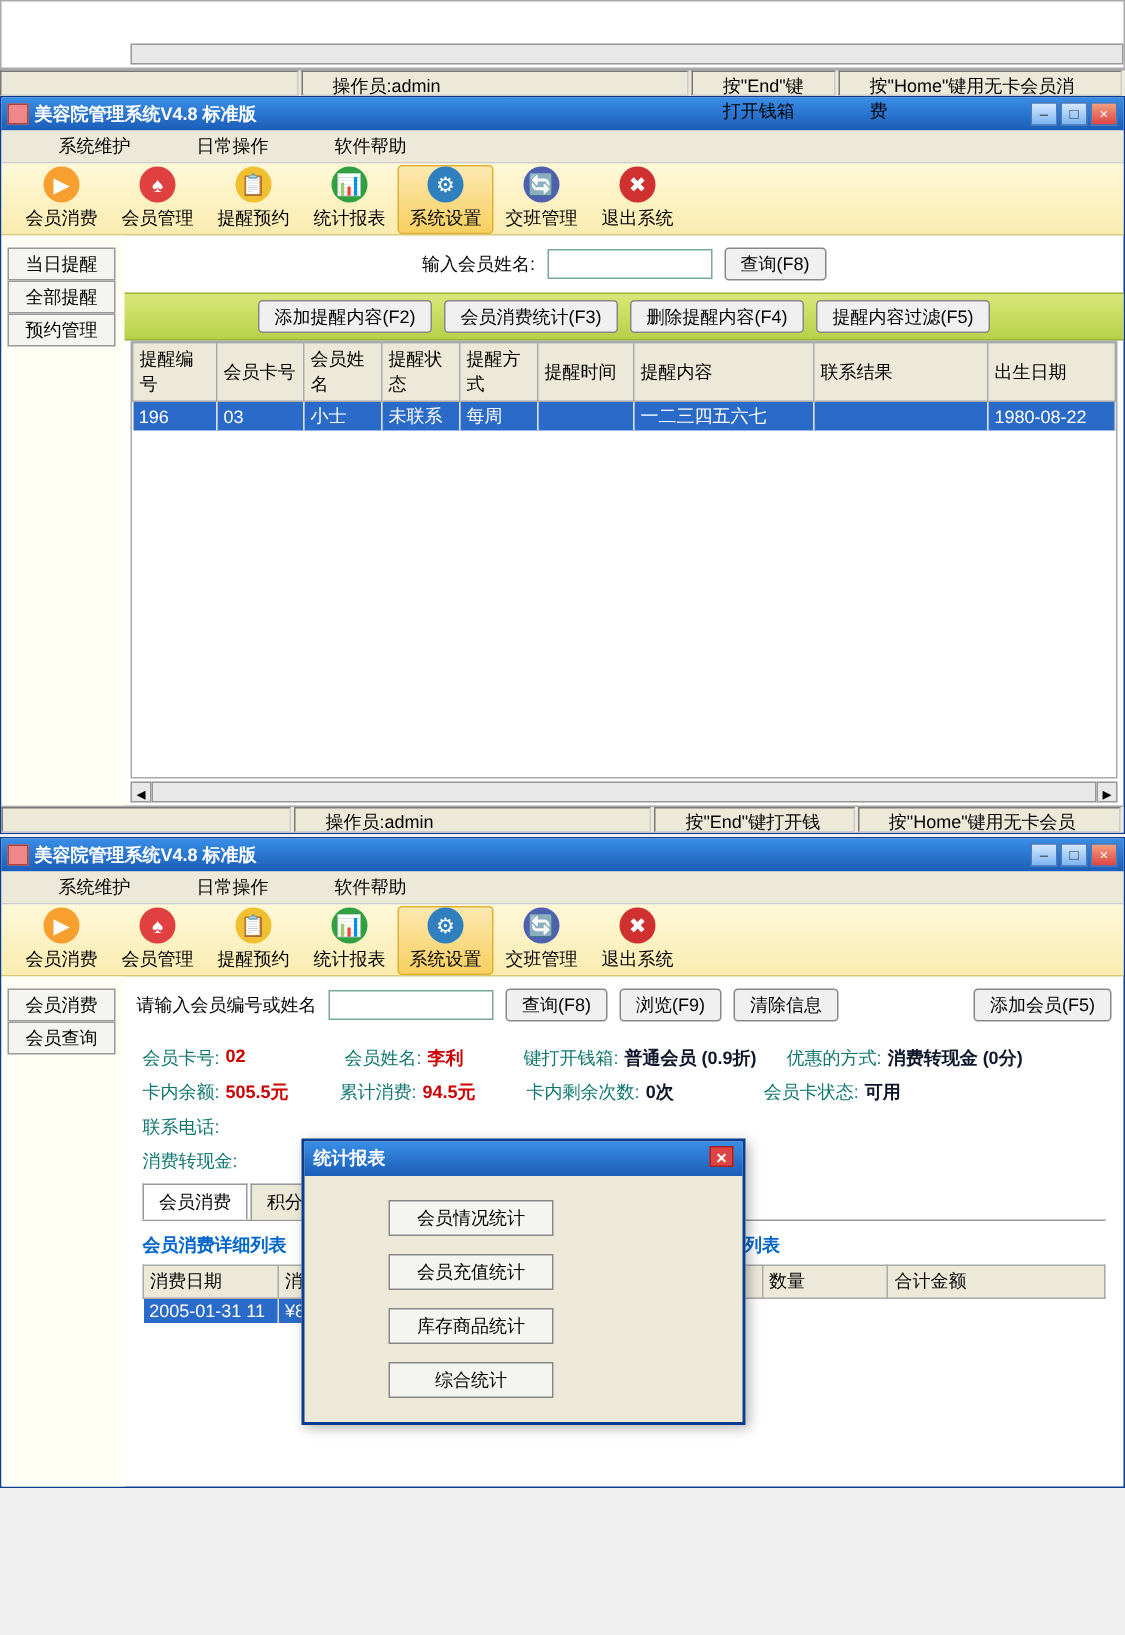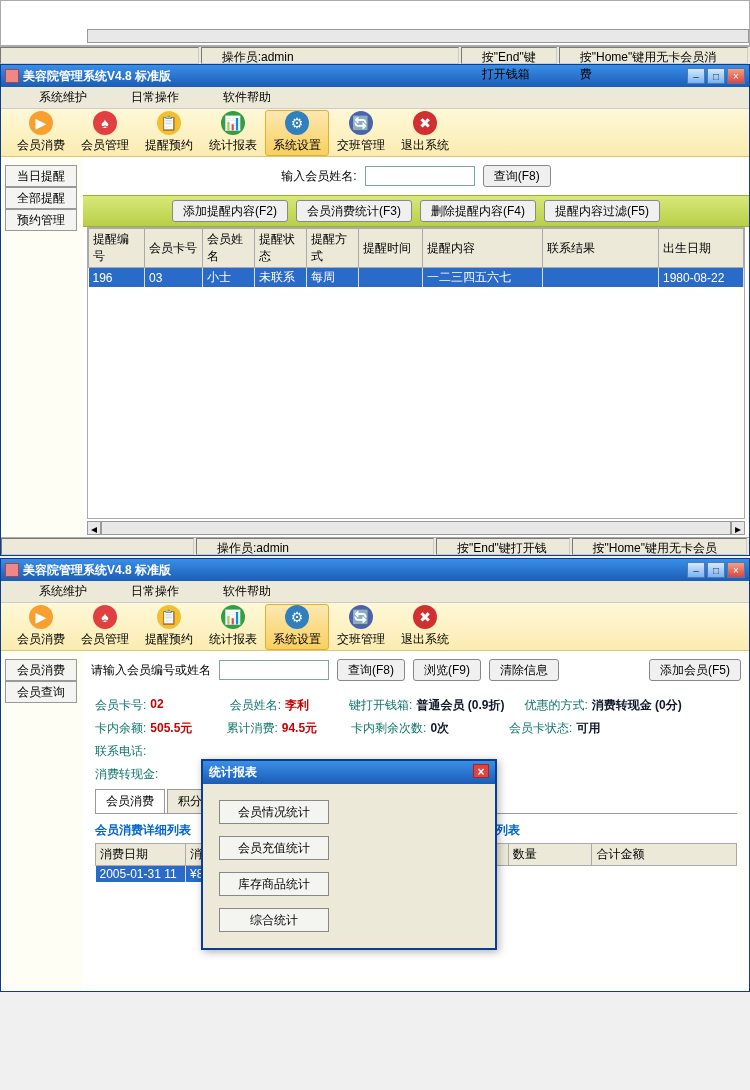--- a/index.html
+++ b/index.html
@@ -51,21 +51,21 @@
 .info-item .val.blue { color: #0f172a; }
 
 .tabs { display: flex; border-bottom: 1px solid #999; }
 .tab { padding: 3px 10px; border: 1px solid #999; border-bottom: none; background: #ece9d8; cursor: pointer; margin-right: 2px; }
 .tab.active { background: #fff; }
 
 .modal { position: absolute; border: 2px solid #0a3d8f; background: #ece9d8; box-shadow: 2px 2px 8px rgba(0,0,0,0.3); }
 .modal-title { background: linear-gradient(to bottom, #3a8ee6, #1a5db8); color: #fff; padding: 3px 6px; display: flex; justify-content: space-between; font-weight: bold; }
 .modal-body { padding: 16px; display: flex; gap: 40px; }
 .modal-col { display: flex; flex-direction: column; gap: 12px; }
-.modal-btn { width: 110px; height: 24px; border: 1px solid #888; background: #f4f4f0; cursor: pointer; }
+.modal-btn { width: 110px; height: 24px; border: 1px solid #888; background: #f4f4f0; cursor: pointer; margin-left: 40px; }
 
 .top-strip { background: #fff; height: 46px; border: 1px solid #aaa; display: flex; }
 .section-title { color: #06c; font-weight: bold; margin: 8px 0 4px; }
 .detail-wrap { display: flex; gap: 16px; }
 .detail-col { flex: 1; }
 </style>
 </head>
 <body>
 
 <div class="top-strip">

